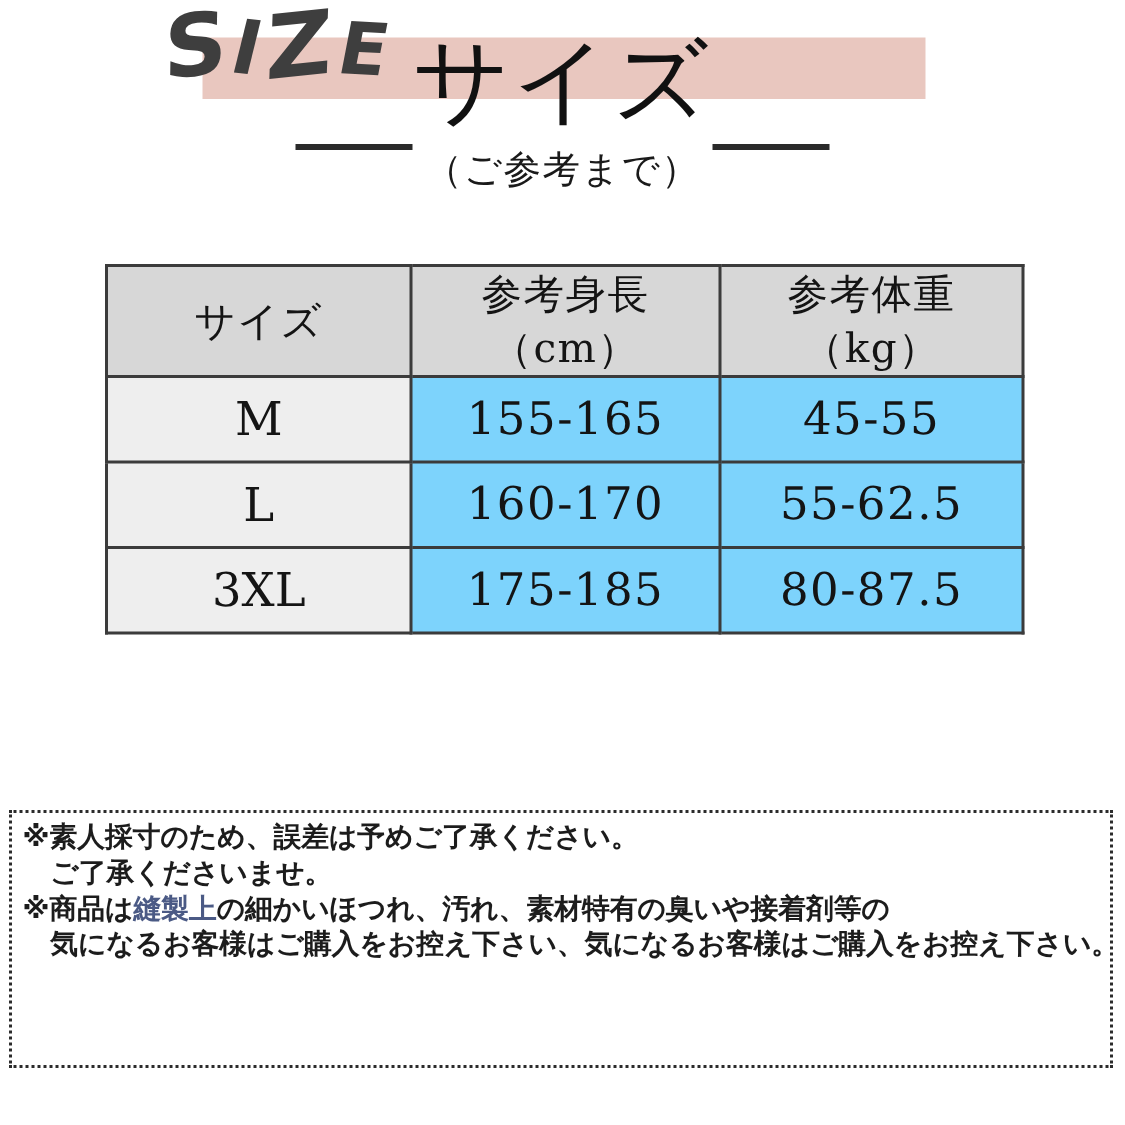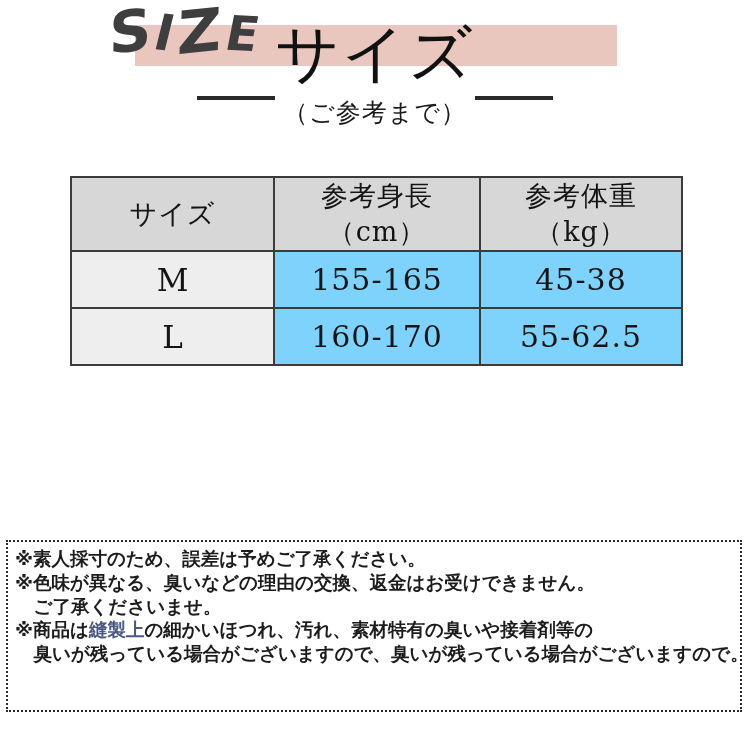--- a/index.html
+++ b/index.html
@@ -145,31 +145,35 @@
       <tr>
         <th>サイズ</th>
         <th>参考身長（cm）</th>
         <th>参考体重（kg）</th>
       </tr>
     </thead>
     <tbody>
       <tr>
         <th>M</th>
         <td>155-165</td>
-        <td>45-38</td>
+        <td>45-55</td>
       </tr>
       <tr>
         <th>L</th>
         <td>160-170</td>
         <td>55-62.5</td>
       </tr>
+      <tr>
+        <th>3XL</th>
+        <td>175-185</td>
+        <td>80-87.5</td>
+      </tr>
     </tbody>
   </table>
 
   <div class="disclaimer">
     <p>※素人採寸のため、誤差は予めご了承ください。</p>
-    <p>※色味が異なる、臭いなどの理由の交換、返金はお受けできません。</p>
     <p>　ご了承くださいませ。</p>
     <p><span>※商品は</span><span class="tint-blue">縫製上</span><span>の細かいほつれ、汚れ、素材特有の臭いや接着剤等の</span></p>
-    <p>　臭いが残っている場合がございますので、臭いが残っている場合がございますので。</p>
+    <p>　気になるお客様はご購入をお控え下さい、気になるお客様はご購入をお控え下さい。</p>
   </div>
 
 </div>
 
 </body></html>

